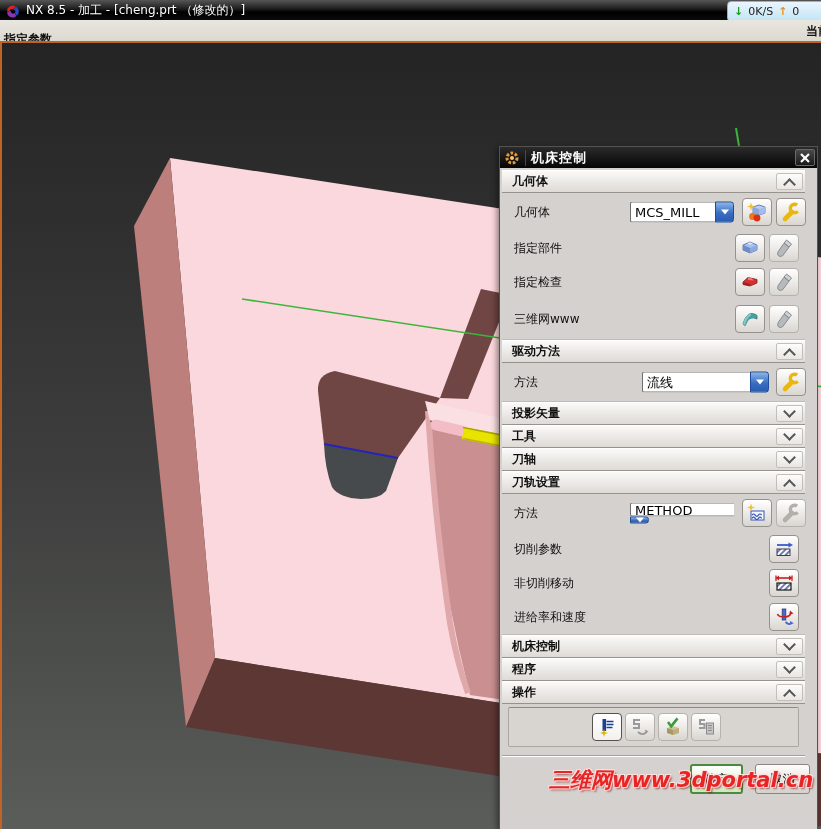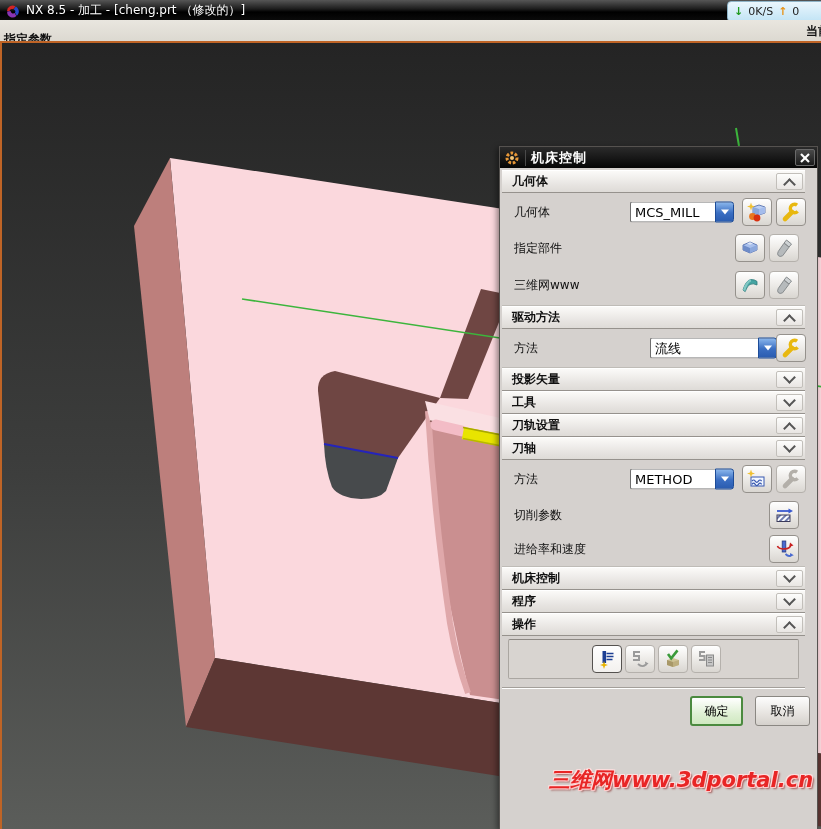--- a/index.html
+++ b/index.html
@@ -210,20 +210,36 @@
               <polygon points="8,6.4 11,5.3 14,6.4 11,7.7" fill="#dce6f8"></polygon>
             </svg>
           </span>
           <span class="ibtn flat" style="left:267px">
             <svg width="22" height="22" viewBox="0 0 22 22">
               <path d="M13.5 3 l5 4 -2.4 3 -5 -4 z" fill="#ced2d4" stroke="#878b8d"></path>
               <path d="M11 6.2 l5 4 -6.4 8.6 q-2.8 1.4 -4.3 -0.2 q-1.4 -1.6 0 -4.2 z" fill="#b6babc" stroke="#878b8d"></path>
             </svg>
           </span>
         </div>
+        <div class="row">
+          <span class="lbl">指定检查</span>
+          <span class="ibtn" style="left:233px">
+            <svg width="22" height="22" viewBox="0 0 22 22">
+              <polygon points="4,11 9,6.5 18,8.5 18,12 11,15 4,13.5" fill="#d23232" stroke="#8a1a1a" stroke-width="0.8"></polygon>
+              <polygon points="4,11 11,13 11,15 4,13.5" fill="#a02020"></polygon>
+              <polygon points="9,6.5 12,6.8 15,9.5 9,9" fill="#ef7a7a"></polygon>
+            </svg>
+          </span>
+          <span class="ibtn flat" style="left:267px">
+            <svg width="22" height="22" viewBox="0 0 22 22">
+              <path d="M13.5 3 l5 4 -2.4 3 -5 -4 z" fill="#ced2d4" stroke="#878b8d"></path>
+              <path d="M11 6.2 l5 4 -6.4 8.6 q-2.8 1.4 -4.3 -0.2 q-1.4 -1.6 0 -4.2 z" fill="#b6babc" stroke="#878b8d"></path>
+            </svg>
+          </span>
+        </div>
         <div class="row" style="height:40px">
           <span class="lbl">三维网www</span>
           <span class="ibtn" style="left:233px">
             <svg width="22" height="22" viewBox="0 0 22 22">
               <path d="M4 16 Q7 6 12 5.6 Q15.5 5.4 18 7.4 L18 11 Q14 9 11 10.4 Q8 12 6.2 17.6 Z" fill="#45a4a2" stroke="#2a7878" stroke-width="0.8"></path>
               <path d="M4 16 Q7 6 12 5.6 L12 7.6 Q8.5 8.8 6.2 17 Z" fill="#82c8c4"></path>
             </svg>
           </span>
           <span class="ibtn flat" style="left:267px">
             <svg width="22" height="22" viewBox="0 0 22 22">
@@ -236,21 +252,21 @@
 
       <div class="hdr">
         <span>驱动方法</span>
         <span class="chevbox">
             <i class="chev up"></i>
           </span>
       </div>
       <div class="grp">
         <div class="row tall">
           <span class="lbl">方法</span>
-          <span class="dd" style="left:148px;width:127px;">
+          <span class="dd" style="left:140px;width:127px;">
             <span class="dd-field">流线</span>
             <span class="dd-arrow">
                 <i class="tri"></i>
               </span>
           </span>
           <span class="ibtn" style="left:274px">
             <svg width="22" height="22" viewBox="0 0 22 22">
               <line x1="5" y1="18" x2="12" y2="11" stroke="#e8b810" stroke-width="4.6" stroke-linecap="round"></line>
               <circle cx="14.5" cy="7.5" r="4.2" fill="none" stroke="#e8b810" stroke-width="3.4" stroke-dasharray="19 7.4" stroke-dashoffset="-3"></circle>
             </svg>
@@ -264,36 +280,36 @@
             <i class="chev down"></i>
           </span>
       </div>
       <div class="hdr">
         <span>工具</span>
         <span class="chevbox">
             <i class="chev down"></i>
           </span>
       </div>
       <div class="hdr">
+        <span>刀轴</span>
+        <span class="chevbox">
+            <i class="chev down"></i>
+          </span>
+      </div>
+
+      <div class="hdr">
         <span>刀轨设置</span>
         <span class="chevbox">
             <i class="chev up"></i>
-          </span>
-      </div>
-
-      <div class="hdr">
-        <span>刀轴</span>
-        <span class="chevbox">
-            <i class="chev down"></i>
           </span>
       </div>
       <div class="grp">
         <div class="row tall">
           <span class="lbl">方法</span>
-          <span class="dd" style="left:128px;width:104px;">
+          <span class="dd" style="left:128px;width:104px;flex-direction:column;">
             <span class="dd-field">METHOD</span>
             <span class="dd-arrow">
                 <i class="tri"></i>
               </span>
           </span>
           <span class="ibtn" style="left:240px">
             <svg width="22" height="22" viewBox="0 0 22 22">
               <rect x="5" y="9" width="13" height="9" fill="#f2f7ff" stroke="#3858b0"></rect>
               <path d="M6 16.4 q1.6 -2.4 3.2 0 t3.2 0 t3.2 0" stroke="#3858b0" fill="none" stroke-width="1.2"></path>
               <path d="M6 13.2 q1.6 -2.4 3.2 0 t3.2 0 t3.2 0" stroke="#3858b0" fill="none" stroke-width="1.2"></path>
@@ -307,20 +323,33 @@
             </svg>
           </span>
         </div>
         <div class="row">
           <span class="lbl">切削参数</span>
           <span class="ibtn" style="left:267px">
             <svg width="22" height="22" viewBox="0 0 22 22">
               <line x1="4" y1="7" x2="16" y2="7" stroke="#3a5ad0" stroke-width="1.8"></line>
               <polygon points="15.5,4.4 20,7 15.5,9.6" fill="#3a5ad0"></polygon>
               <rect x="4" y="11" width="13" height="6.5" fill="url(#hatch)" stroke="#3a3a5a"></rect>
+            </svg>
+          </span>
+        </div>
+        <div class="row">
+          <span class="lbl">非切削移动</span>
+          <span class="ibtn" style="left:267px">
+            <svg width="22" height="22" viewBox="0 0 22 22">
+              <line x1="5" y1="6" x2="17" y2="6" stroke="#c82020" stroke-width="1.6"></line>
+              <polygon points="6,3.6 2.5,6 6,8.4" fill="#c82020"></polygon>
+              <polygon points="16,3.6 19.5,6 16,8.4" fill="#c82020"></polygon>
+              <line x1="3" y1="3.5" x2="3" y2="9" stroke="#c82020" stroke-width="1.3"></line>
+              <line x1="19" y1="3.5" x2="19" y2="9" stroke="#c82020" stroke-width="1.3"></line>
+              <rect x="4" y="11" width="14" height="7" fill="url(#hatch)" stroke="#1a1a1a" stroke-width="1.2"></rect>
             </svg>
           </span>
         </div>
         <div class="row">
           <span class="lbl">进给率和速度</span>
           <span class="ibtn" style="left:267px">
             <svg width="22" height="22" viewBox="0 0 22 22">
               <rect x="9.2" y="3" width="3.6" height="11" fill="#4a6ad0" stroke="#2a3a80" stroke-width="0.8"></rect>
               <path d="M4.5 8 a6.5 3.2 0 1 0 13 -0.6" fill="none" stroke="#c82020" stroke-width="1.6"></path>
               <polygon points="17,4.6 20.5,7.6 16.3,8.8" fill="#c82020"></polygon>

